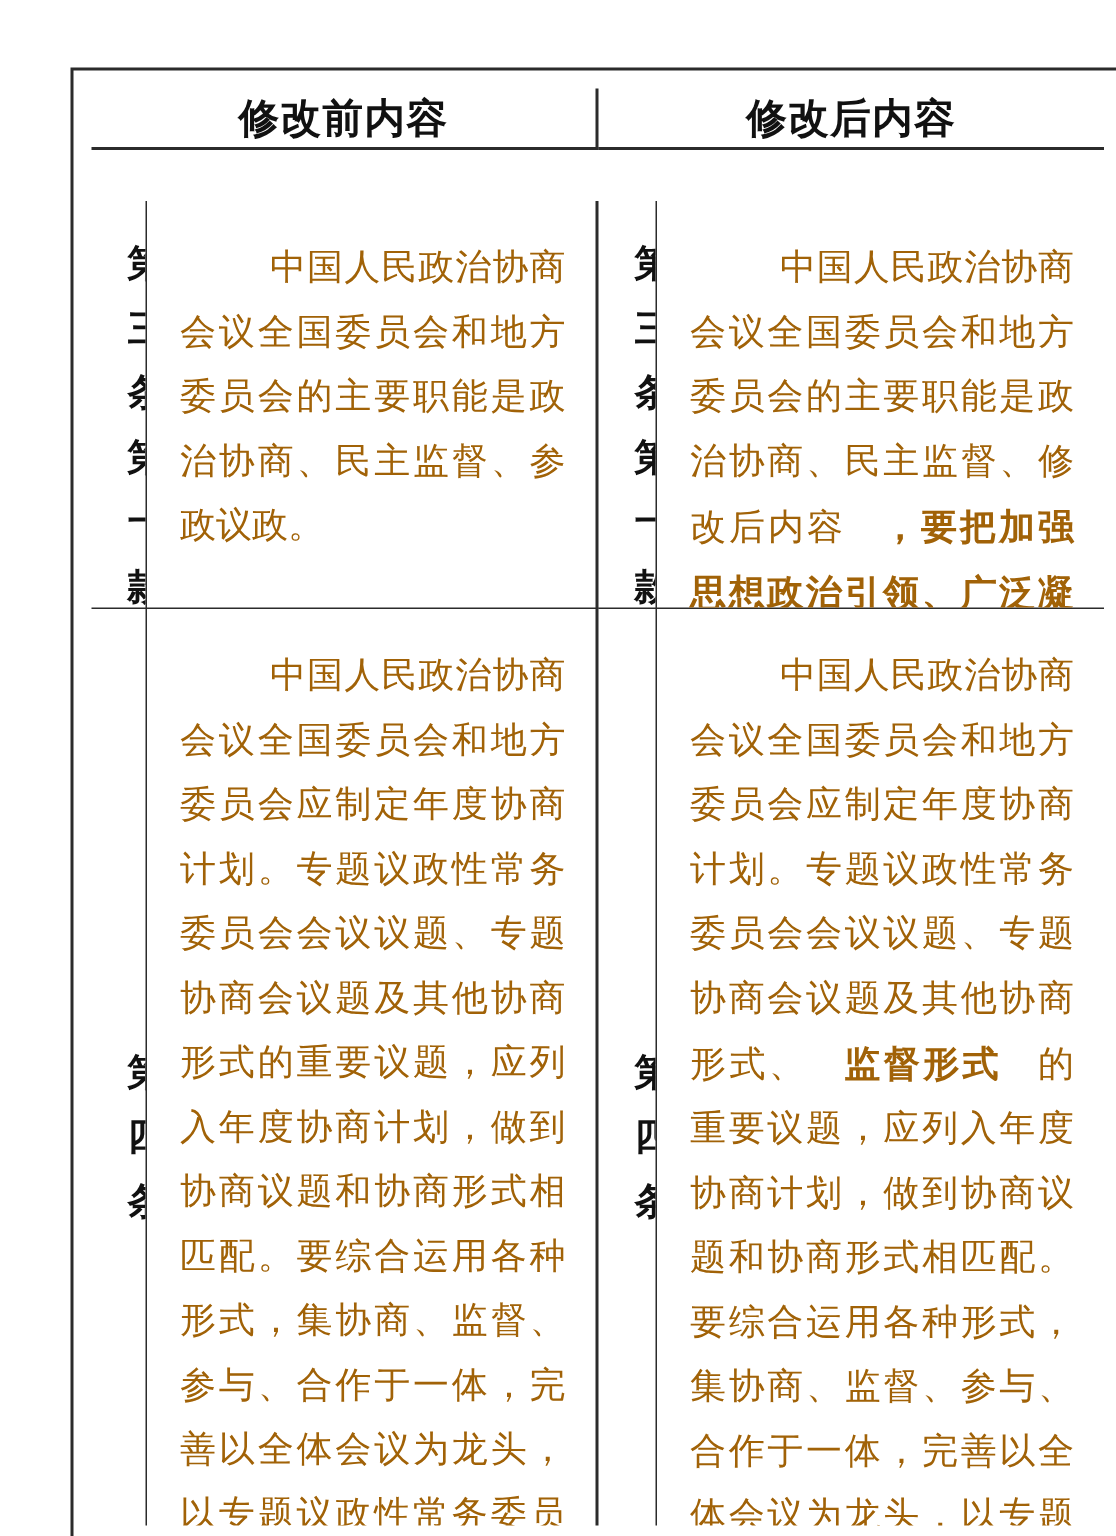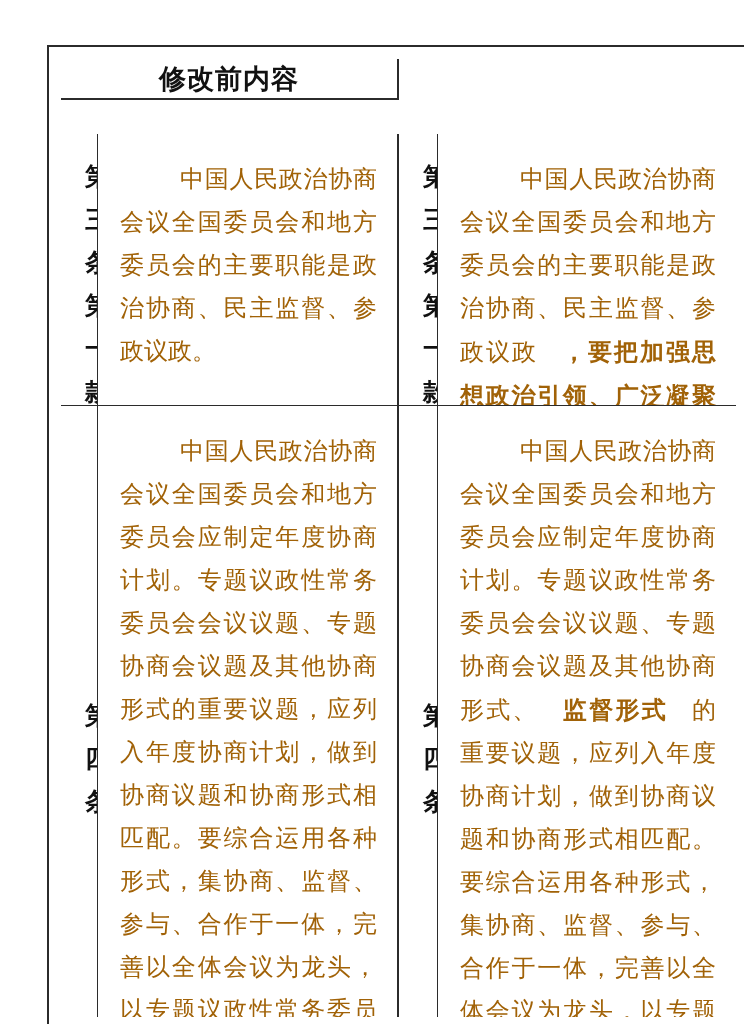--- a/index.html
+++ b/index.html
@@ -71,32 +71,33 @@
     font-family: "Liberation Sans", "DejaVu Sans", sans-serif;
   }
 </style>
 </head>
 <body>
 
 <div class="cmp-table">
 
   <div class="cell header-cell hb br2 bb2">修改前内容</div>
 
+  <div class="cell header-cell ha bb2">修改后内容</div>
 
   <div class="cell label-cell r1 c1 br bb">
     <div class="vlabel">第三条第一款</div>
   </div>
   <div class="cell content-cell r1 c2 br2 bb">
     <p class="body-par"><span class="seg">中国人民政治协商会议全国委员会和地方委员会的主要职能是政治协商、民主监督、参政议政。</span></p>
   </div>
   <div class="cell label-cell r1 c3 br bb">
     <div class="vlabel">第三条第一款</div>
   </div>
   <div class="cell content-cell r1 c4 bb">
-    <p class="body-par"><span class="seg">中国人民政治协商会议全国委员会和地方委员会的主要职能是政治协商、民主监督、参政议政</span><span class="seg seg-bold">，要把加强思想政治引领、广泛凝聚共识贯穿履职工作之中。</span></p>
+    <p class="body-par"><span class="seg">中国人民政治协商会议全国委员会和地方委员会的主要职能是政治协商、民主监督、修改后内容</span><span class="seg seg-bold">，要把加强思想政治引领、广泛凝聚共识贯穿履职工作之中。</span></p>
   </div>
 
   <div class="cell label-cell r2 c1 br">
     <div class="vlabel">第四条</div>
   </div>
   <div class="cell content-cell r2 c2 br2">
     <p class="body-par"><span class="seg">中国人民政治协商会议全国委员会和地方委员会应制定年度协商计划。专题议政性常务委员会会议议题、专题协商会议题及其他协商形式的重要议题，应列入年度协商计划，做到协商议题和协商形式相匹配。要综合运用各种形式，集协商、监督、参与、合作于一体，完善以全体会议为龙头，以专题议政性常务委员会会议和专题协商会为重点，以协商座谈会、对口协商会、提案办理协商会等为常态的协商议政格局。</span></p>
   </div>
   <div class="cell label-cell r2 c3 br">
     <div class="vlabel">第四条</div>

